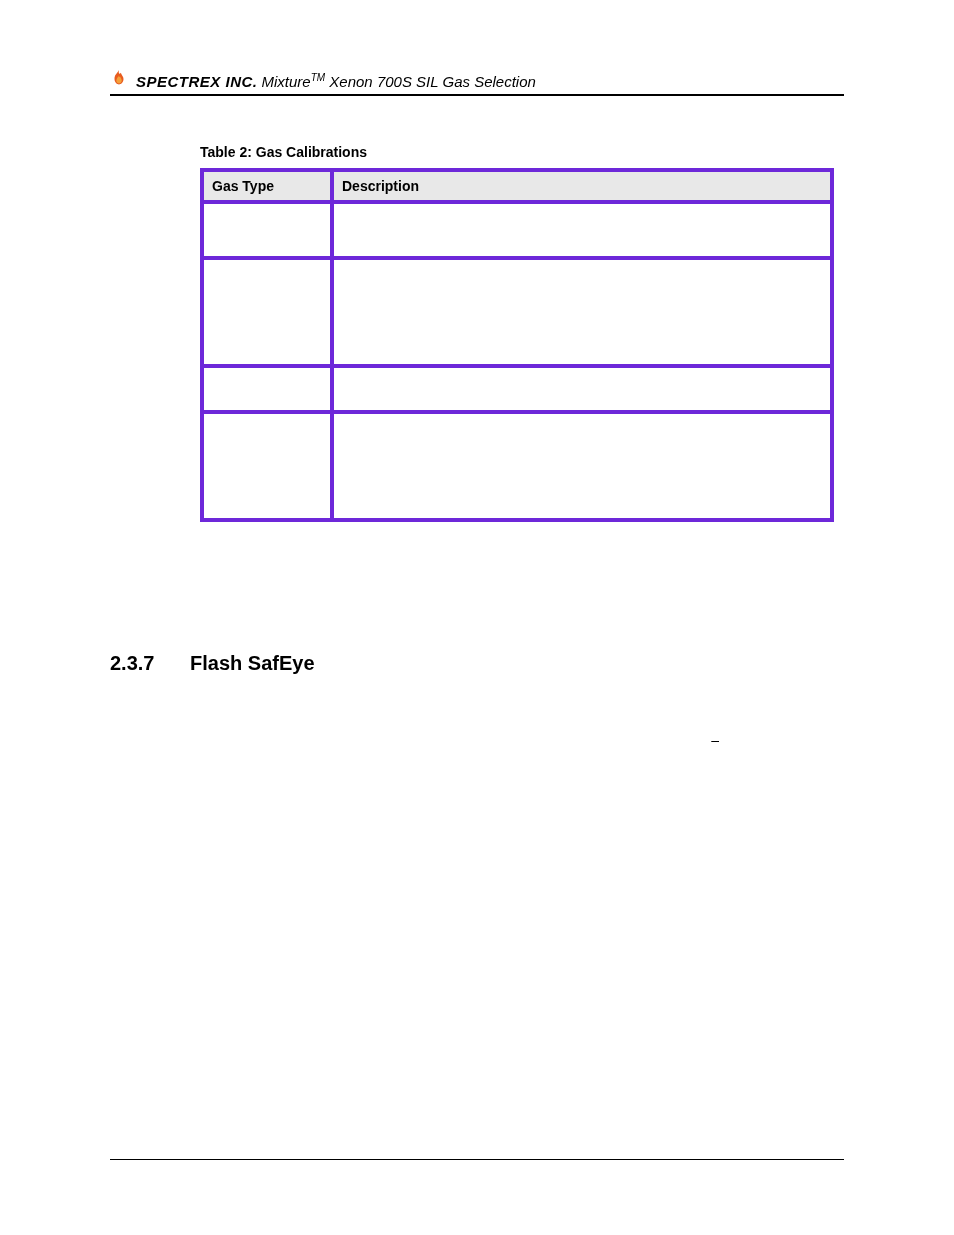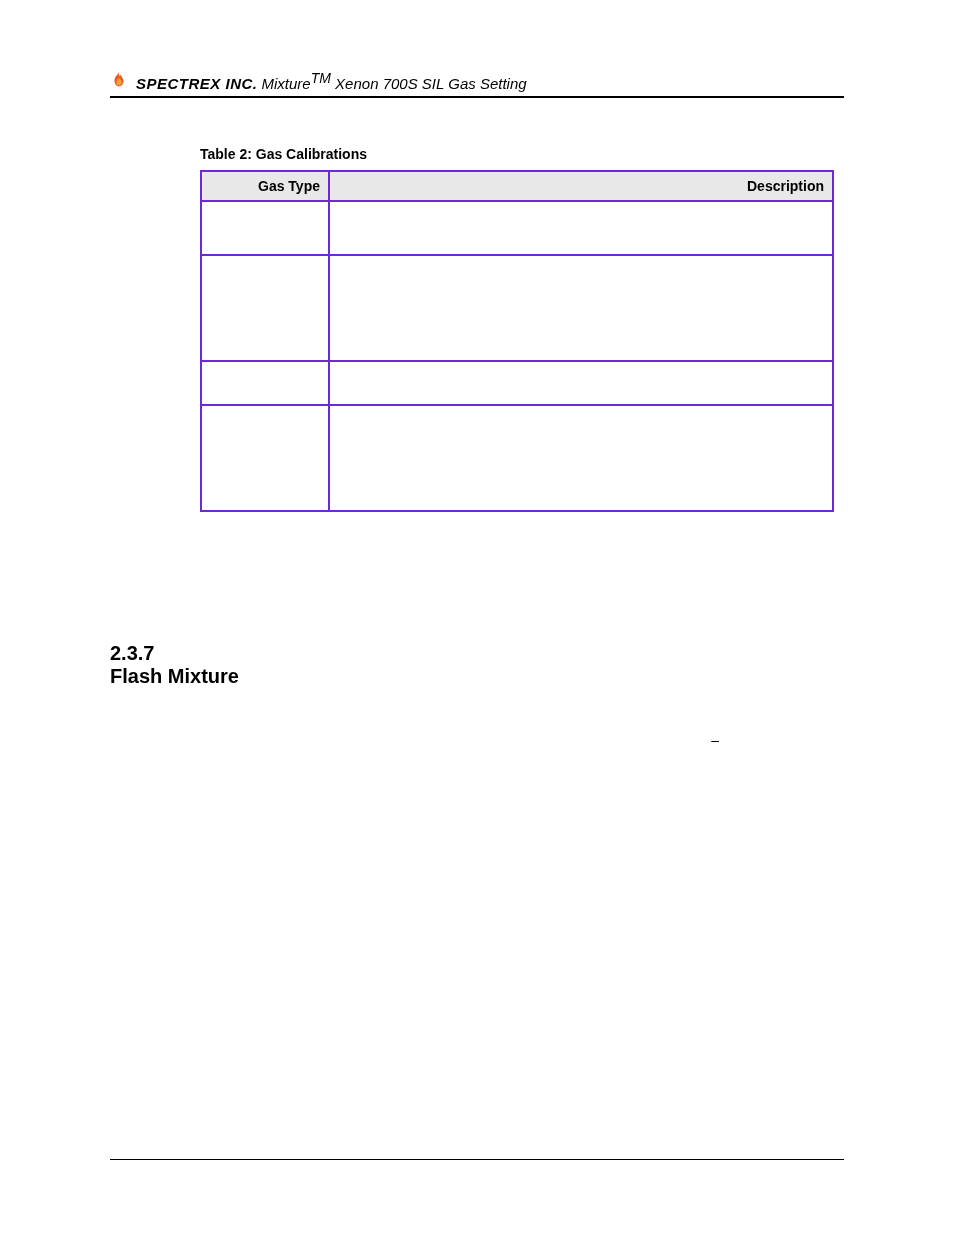--- a/index.html
+++ b/index.html
@@ -41,21 +41,21 @@
     letter-spacing: 0.5px;
     margin-left: 2px;
   }
   .product {
     font-style: italic;
     font-size: 15px;
     margin-left: 4px;
     font-family: Verdana, Arial, sans-serif;
   }
   .product .tm {
-    font-size: 14px;
+    font-size: 10px;
     vertical-align: super;
   }
   .section-heading {
     display: flex;
     align-items: baseline;
     margin-top: 10px;
     margin-bottom: 190px;
   }
   .section-number {
     font-family: Arial, Helvetica, sans-serif;
@@ -76,41 +76,40 @@
     font-weight: bold;
     font-size: 14px;
     margin-bottom: 8px;
     margin-top: 48px;
   }
   table.gas {
     border-collapse: collapse;
     width: 100%;
   }
   table.gas th, table.gas td {
-    border: 2px solid #6d28d9;
-    text-align: right;
+    border: 4px solid #6d28d9;
+    text-align: left;
     vertical-align: top;
     padding: 6px 8px;
     font-size: 14px;
   }
   table.gas th {
     background: #e8e8e8;
     font-weight: bold;
   }
   .col-type { width: 110px; }
   .note-dash {
     position: absolute;
     right: 235px;
     top: 732px;
     font-size: 14px;
   }
   .section-heading.second {
     margin-top: 130px;
     margin-bottom: 0;
-    flex-direction: column;
   }
   .footer-rule {
     position: absolute;
     left: 110px;
     right: 110px;
     bottom: 75px;
     border-top: 1.5px solid #000;
   }
 </style>
 </head>
@@ -120,21 +119,21 @@
 
   <div class="header">
     <span class="logo">
       <svg class="flame" viewBox="0 0 20 20">
         <path d="M10 0 C8 4 5 5 5 10 C5 14 8 16 10 16 C12 16 15 14 15 10 C15 7 13 6 12 3 C11 5 9 5 10 0 Z" fill="#e85c1f"></path>
         <path d="M10 6 C9 8 7 9 7 12 C7 14 9 15 10 15 C11 15 13 14 13 12 C13 10 12 9 11 7 C10.5 8 9.5 8 10 6 Z" fill="#f4a03a"></path>
       </svg>
     </span>
     <span class="company">SPECTREX INC.</span>
     <span class="product">
-      <span>Mixture</span><span class="tm">TM</span><span> Xenon 700S SIL Gas Setting</span>
+      <span>Mixture</span><span class="tm">TM</span><span> Xenon 700S SIL Gas Selection</span>
     </span>
   </div>
 
 
   <div class="table-block">
     <div class="table-caption">Table 2: Gas Calibrations</div>
     <table class="gas">
       <thead>
         <tr>
           <th class="col-type">Gas Type</th>
@@ -159,17 +158,17 @@
             <td></td>
           </tr>
         </tbody>
     </table>
   </div>
 
   <span class="note-dash">–</span>
 
   <div class="section-heading second">
     <span class="section-number">2.3.7</span>
-    <span class="section-title">Flash Mixture</span>
+    <span class="section-title">Flash SafEye</span>
   </div>
 
   <div class="footer-rule"></div>
 </div>
 
 </body></html>

